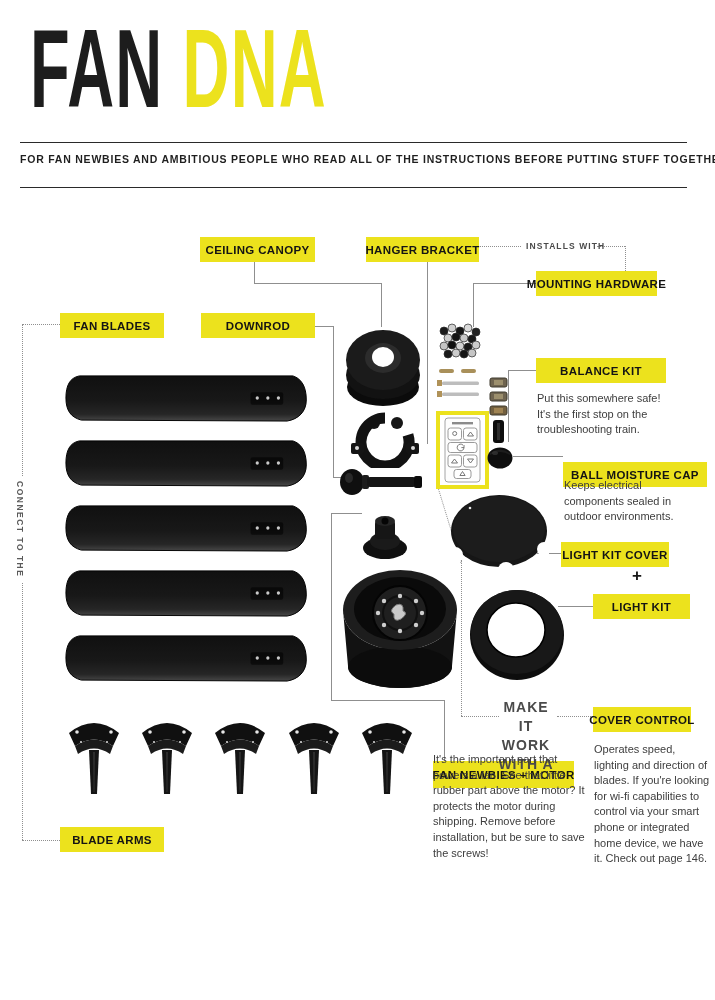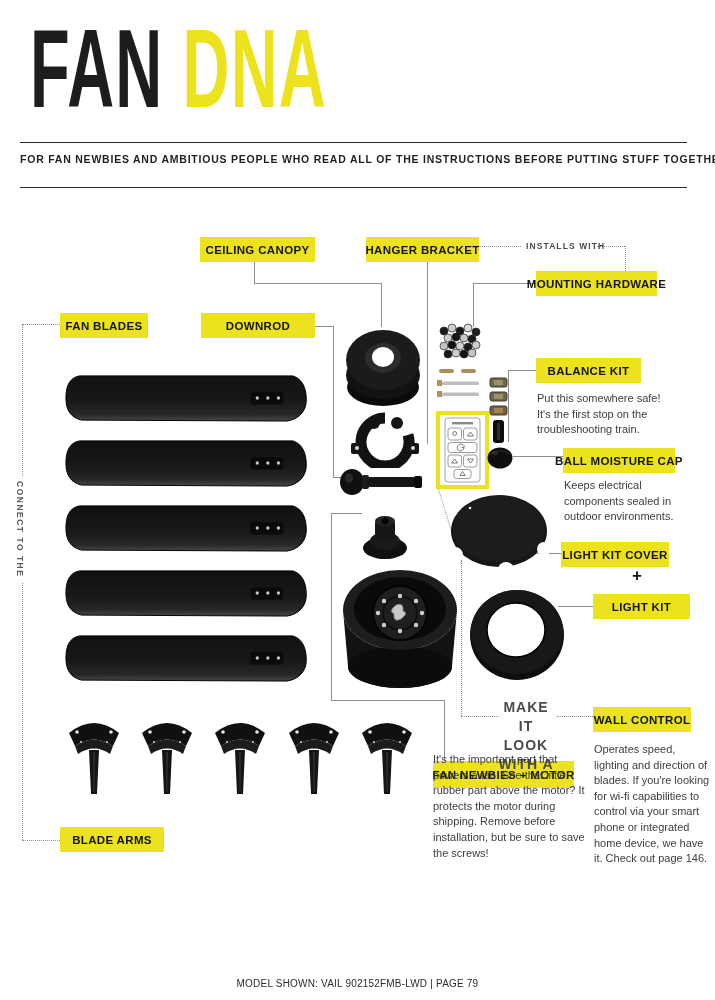--- a/index.html
+++ b/index.html
@@ -100,36 +100,36 @@
   <div class="vd" style="left:22px;top:324px;height:516px"></div>
   <div class="hd" style="left:22px;top:840px;width:38px"></div>
   <div class="dd" style="left:439px;top:489px;width:77px;transform:rotate(73deg)"></div>
   <div class="vd" style="left:461px;top:560px;height:156px"></div>
   <div class="hd" style="left:461px;top:716px;width:38px"></div>
   <div class="hd" style="left:557px;top:716px;width:36px"></div>
 
   <div class="lbl" style="left:200px;top:237px;width:115px;height:25px">CEILING CANOPY</div>
   <div class="lbl" style="left:366px;top:237px;width:113px;height:25px">HANGER BRACKET</div>
   <div class="lbl" style="left:536px;top:271px;width:121px;height:25px">MOUNTING HARDWARE</div>
-  <div class="lbl" style="left:60px;top:313px;width:88px;height:25px">FAN BLADES</div>
+  <div class="lbl" style="left:60px;top:313px;width:104px;height:25px">FAN BLADES</div>
   <div class="lbl" style="left:201px;top:313px;width:114px;height:25px">DOWNROD</div>
-  <div class="lbl" style="left:536px;top:358px;width:105px;height:25px">BALANCE KIT</div>
-  <div class="lbl" style="left:563px;top:448px;width:112px;height:25px">BALL MOISTURE CAP</div>
+  <div class="lbl" style="left:536px;top:358px;width:130px;height:25px">BALANCE KIT</div>
+  <div class="lbl" style="left:563px;top:462px;width:144px;height:25px">BALL MOISTURE CAP</div>
   <div class="lbl" style="left:561px;top:542px;width:108px;height:25px">LIGHT KIT COVER</div>
   <div class="plus" style="left:632px;top:566px">+</div>
   <div class="lbl" style="left:593px;top:594px;width:97px;height:25px">LIGHT KIT</div>
-  <div class="lbl" style="left:593px;top:707px;width:98px;height:25px">WALL CONTROL</div>
+  <div class="lbl" style="left:593px;top:707px;width:98px;height:25px">COVER CONTROL</div>
   <div class="lbl" style="left:433px;top:761px;width:141px;height:27px">FAN NEWBIES + MOTOR</div>
   <div class="lbl" style="left:60px;top:827px;width:104px;height:25px">BLADE ARMS</div>
 
   <div class="tinycap" style="left:526px;top:241px">INSTALLS WITH</div>
   <div class="vertical-note">CONNECT TO THE</div>
   <div class="makeit">
     <div>MAKE IT</div>
-    <div>LOOK</div>
+    <div>WORK</div>
     <div>WITH A</div>
   </div>
 
   <div class="para" style="left:537px;top:391px;width:132px">Put this somewhere safe! It's the first stop on the troubleshooting train.</div>
   <div class="para" style="left:564px;top:478px;width:118px">Keeps electrical components sealed in outdoor environments.</div>
   <div class="para" style="left:594px;top:742px;width:116px">Operates speed, lighting and direction of blades. If you're looking for wi-fi capabilities to control via your smart phone or integrated home device, we have it. Check out page 146.</div>
   <div class="para" style="left:433px;top:752px;width:152px">It's the important part that powers a fan. See that little rubber part above the motor? It protects the motor during shipping. Remove before installation, but be sure to save the screws!</div>
 
   <div class="blades">
 
@@ -406,15 +406,14 @@
         <circle cx="38" cy="50" r="2.2"></circle>
           <circle cx="44" cy="38" r="2.2"></circle>
         <circle cx="60" cy="33" r="2.2"></circle>
           <circle cx="76" cy="38" r="2.2"></circle>
       </g>
       <path d="M56,42 q8,-3 7,6 q6,2 -2,8 q-8,4 -7,-5 q-6,-3 2,-9 Z" fill="#c9c9c9" stroke="#7e7e7e"></path>
     </svg>
   </div>
 
 
-  <div class="footer">MODEL SHOWN: VAIL 902152FMB-LWD | PAGE 79</div>
 
 </div>
 
 </body></html>

